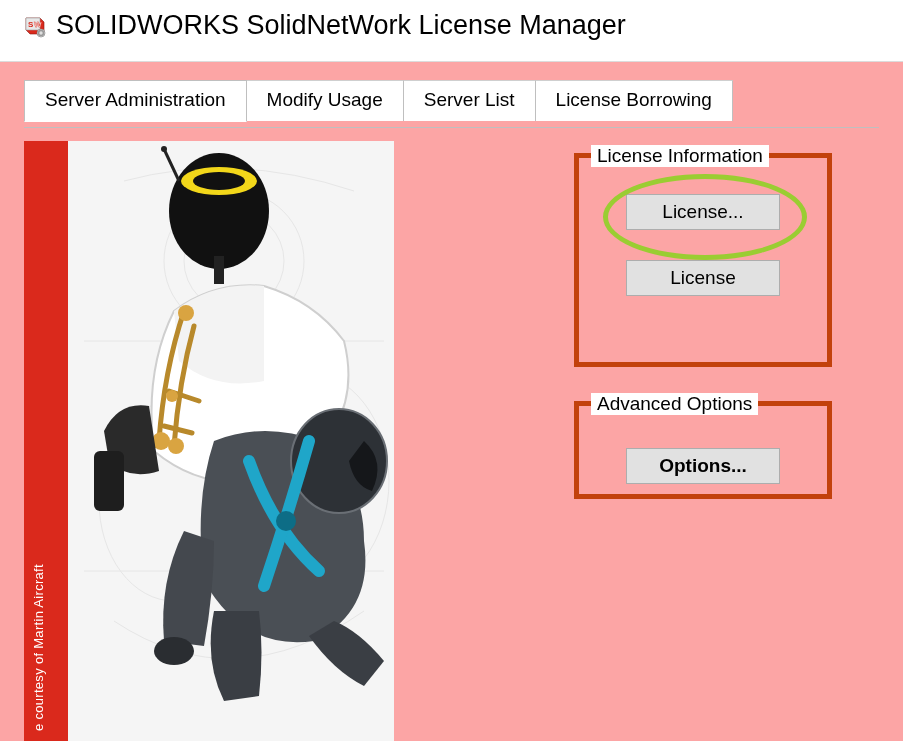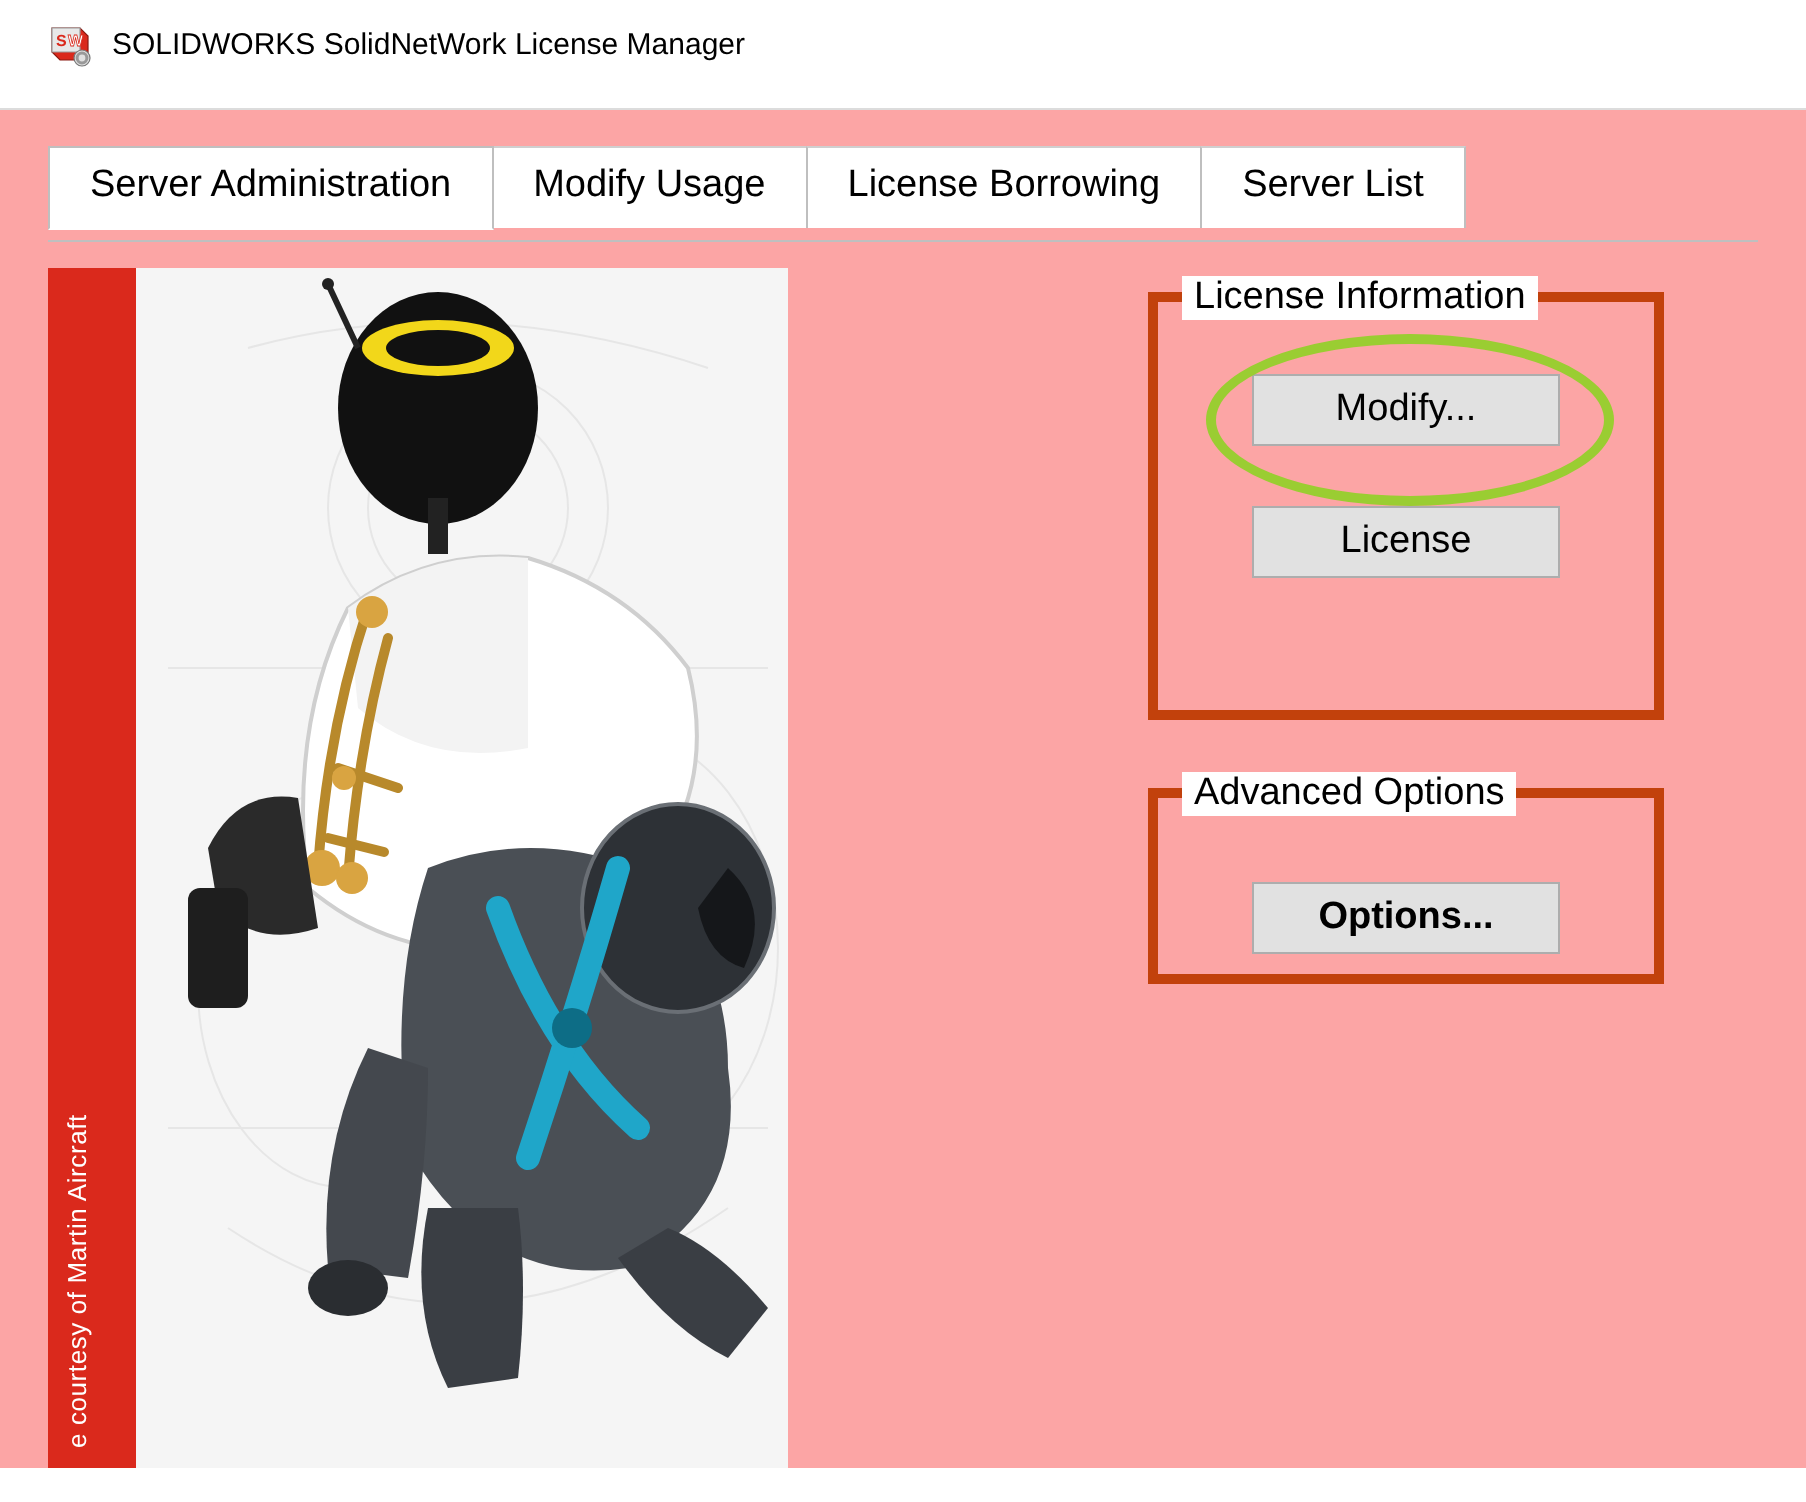--- a/index.html
+++ b/index.html
@@ -16,21 +16,21 @@
       padding: 10px 20px 10px 22px;
       gap: 10px;
     }
     .title-icon {
       width: 24px;
       height: 24px;
       position: relative;
     }
     .title-icon svg { width: 24px; height: 24px; }
     .title-text {
-      font-size: 15px;
+      font-size: 27px;
       color: #000;
       font-weight: 400;
     }
     .client-area {
       border-top: 1px solid #dcdcdc;
       margin-top: 10px;
       background: #fca5a5;
       position: relative;
       height: 680px;
     }
@@ -173,22 +173,22 @@
       <path d="M19 15.8 a3.2 3.2 0 0 1 0 6.4 a3.2 3.2 0 0 1 0 -6.4 M19 17.3 a1.7 1.7 0 0 0 0 3.4 a1.7 1.7 0 0 0 0 -3.4" fill="#999"></path>
     </svg>
   </span>
   <span class="title-text">SOLIDWORKS SolidNetWork License Manager</span>
 </div>
 
 <div class="client-area">
   <div class="tabs">
     <div class="tab active">Server Administration</div>
     <div class="tab">Modify Usage</div>
+    <div class="tab">Server List</div>
     <div class="tab">License Borrowing</div>
-    <div class="tab">Server List</div>
   </div>
   <div class="tab-underline"></div>
 
   <div class="tab-content">
 
     <div class="promo">
       <div class="promo-red"></div>
       <div class="promo-credit">e courtesy of Martin Aircraft</div>
       <svg class="promo-svg" viewBox="0 0 340 600">
 
@@ -248,21 +248,21 @@
         <path d="M120 390 Q95 440 100 500 L140 505 Q150 450 150 400 Z" fill="#44484e"></path>
         <ellipse cx="110" cy="510" rx="20" ry="14" fill="#2a2d31"></ellipse>
       </svg>
     </div>
 
     <div class="right-col">
 
       <div class="groupbox license">
         <div class="groupbox-title">License Information</div>
         <div class="highlight-ellipse"></div>
-        <button class="winbtn">Modify...</button>
+        <button class="winbtn">License...</button>
         <button class="winbtn">License</button>
       </div>
 
       <div class="groupbox advanced">
         <div class="groupbox-title">Advanced Options</div>
         <button class="winbtn">Options...</button>
       </div>
 
     </div>
 

